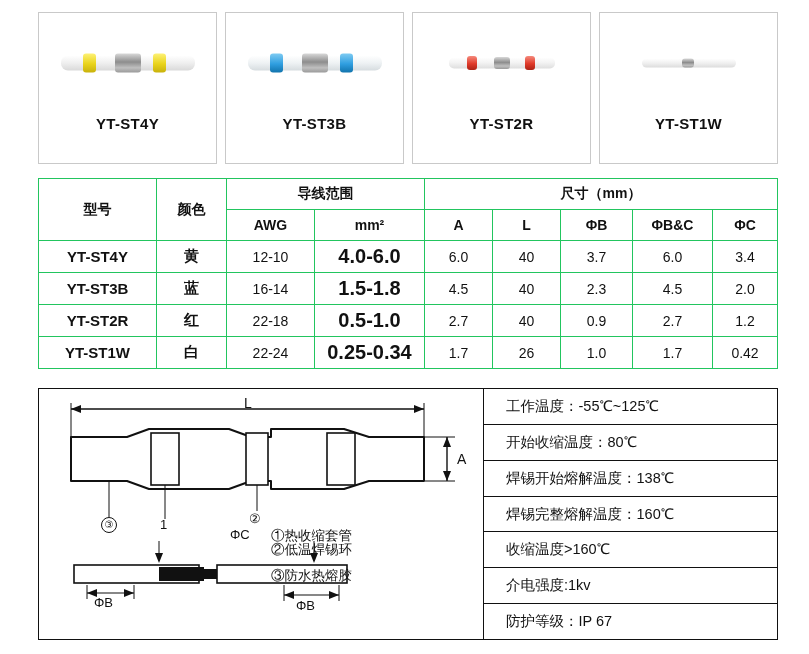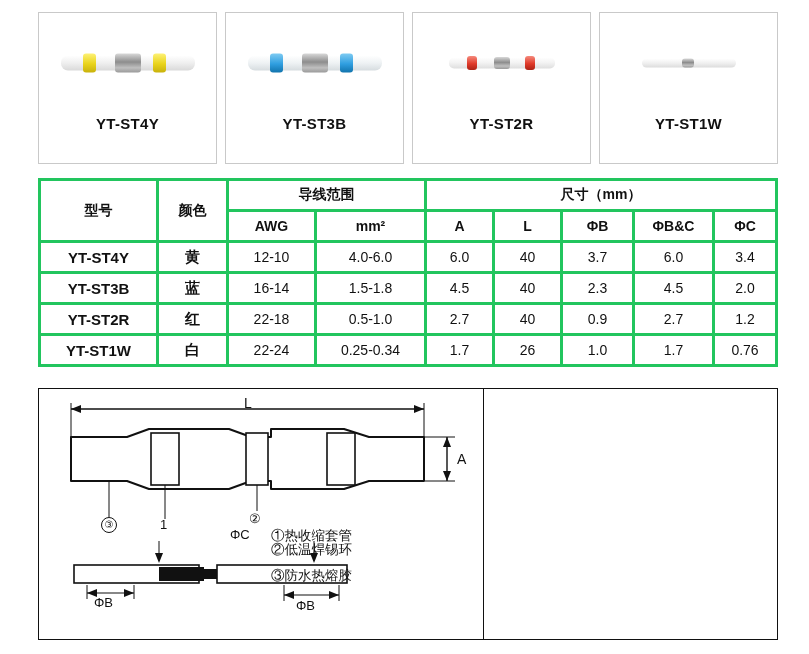--- a/index.html
+++ b/index.html
@@ -81,30 +81,30 @@
 
   
   .spec-table {
     position: absolute;
     left: 38px; top: 178px;
     width: 740px;
     border-collapse: collapse;
     font-size: 14px;
   }
   .spec-table th, .spec-table td {
-    border: 3px solid #22c55e;
+    border: 1px solid #22c55e;
     text-align: center;
     padding: 4px 2px;
     height: 31px;
     font-weight: normal;
   }
   .spec-table thead th { font-weight: bold; font-size: 14px; }
   .spec-table td.model { font-weight: bold; font-size: 15px; }
   .spec-table td.color { font-weight: bold; font-size: 15px; }
-  .spec-table td.mm2 { font-weight: normal; font-size: 14px; }
+  .spec-table td.mm2 { font-weight: bold; font-size: 20px; }
 
   
   .bottom {
     position: absolute;
     left: 38px; top: 388px;
     width: 740px; height: 252px;
     display: flex;
     border: 1px solid #111;
   }
   .diagram {
@@ -257,21 +257,21 @@
       </tr>
       <tr>
         <td class="model">YT-ST1W</td>
         <td class="color">白</td>
         <td>22-24</td>
         <td class="mm2">0.25-0.34</td>
         <td>1.7</td>
         <td>26</td>
         <td>1.0</td>
         <td>1.7</td>
-        <td>0.76</td>
+        <td>0.42</td>
       </tr>
     </tbody>
   </table>
 
   <div class="bottom">
 
     <div class="diagram">
       <svg width="445" height="250" viewBox="0 0 445 250">
 
         <line x1="32" y1="20" x2="385" y2="20" stroke="#111" stroke-width="1.4"></line>
@@ -329,16 +329,25 @@
 
       <div class="lbl" style="left:191px; top:138px;">ΦC</div>
       <div class="lbl" style="left:55px; top:206px;">ΦB</div>
       <div class="lbl" style="left:257px; top:209px;">ΦB</div>
 
       <div class="legend" style="top:138px;">①热收缩套管</div>
       <div class="legend" style="top:152px;">②低温焊锡环</div>
       <div class="legend" style="top:178px;">③防水热熔胶</div>
     </div>
 
+    <div class="notes">
+      <div class="note-row">工作温度：-55℃~125℃</div>
+      <div class="note-row">开始收缩温度：80℃</div>
+      <div class="note-row">焊锡开始熔解温度：138℃</div>
+      <div class="note-row">焊锡完整熔解温度：160℃</div>
+      <div class="note-row">收缩温度&gt;160℃</div>
+      <div class="note-row">介电强度:1kv</div>
+      <div class="note-row">防护等级：IP 67</div>
+    </div>
 
   </div>
 
 </div>
 
 </body></html>

